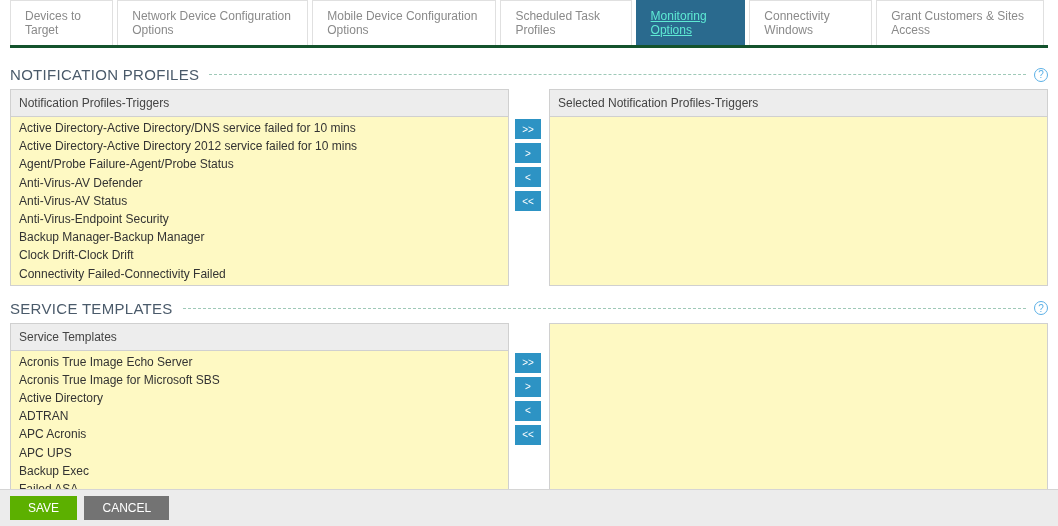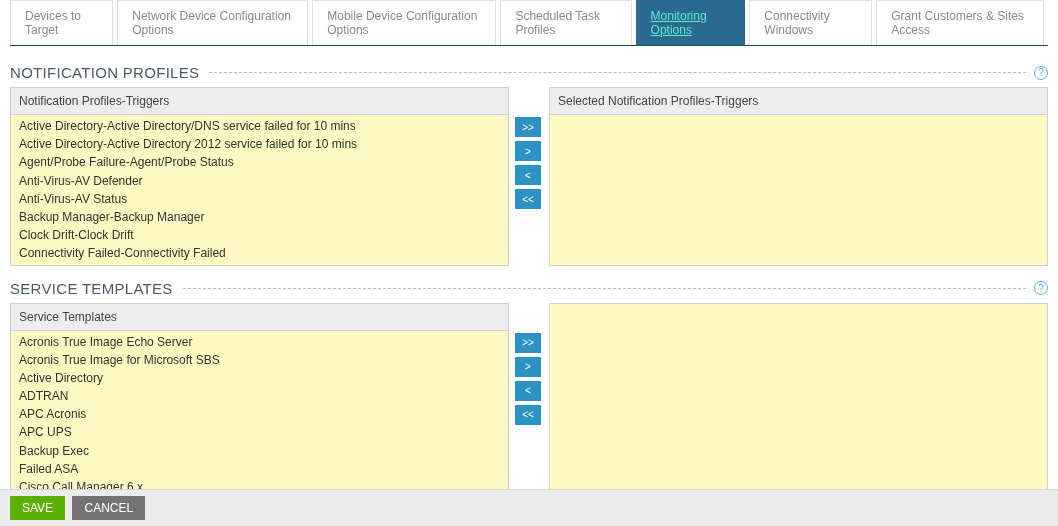--- a/index.html
+++ b/index.html
@@ -1,37 +1,37 @@
 <!DOCTYPE html>
 <html><head>
 <meta charset="utf-8">
 <style>
 * { box-sizing: border-box; margin: 0; padding: 0; }
 body { font-family: "Segoe UI", Arial, sans-serif; font-size: 12px; color: #333; background: #fff; width: 1058px; height: 526px; overflow: hidden; }
 .container { padding: 0 10px; }
-.tabs { display: flex; border-bottom: 1px solid #14532d; margin-bottom: 18px; }
+.tabs { display: flex; border-bottom: 3px solid #14532d; margin-bottom: 18px; }
 .tab { padding: 8px 14px; color: #8a8a8a; cursor: pointer; border: 1px solid #e0e0e0; border-bottom: none; margin-right: 4px; background: #fff; font-size: 12px; }
 .tab.active { background: #2a6a8e; color: #5eead4; border-color: #2a6a8e; text-decoration: underline; }
 .section { margin-bottom: 14px; }
 .section-header { display: flex; align-items: center; margin-bottom: 6px; }
 .section-title { color: #4a5a6a; font-size: 15px; font-weight: 400; letter-spacing: 0.3px; text-align: center; }
 .section-rule { flex: 1; border-bottom: 1px dashed #9fc9b8; margin-left: 10px; }
 .help-icon { width: 14px; height: 14px; border: 1px solid #5bb0e6; color: #5bb0e6; border-radius: 50%; display: inline-flex; align-items: center; justify-content: center; font-size: 10px; margin-left: 8px; cursor: pointer; }
 .dual-list { display: flex; align-items: stretch; gap: 6px; }
 .listbox { border: 1px solid #d0d0d0; background: #fef9c3; flex: 1; display: flex; flex-direction: column; min-width: 0; }
 .listbox-header { background: #ededed; padding: 6px 8px; font-size: 12px; color: #444; border-bottom: 1px solid #d0d0d0; }
 .listbox-body { flex: 1; overflow-y: scroll; overflow-x: auto; padding: 2px 0; position: relative; }
 .listbox-body.has-hscroll { overflow-x: scroll; }
 .list-item { padding: 1px 8px; cursor: pointer; white-space: nowrap; color: #333; font-size: 12px; line-height: 1.35; }
 .controls { display: flex; flex-direction: column; justify-content: flex-start; gap: 4px; padding-top: 30px; width: 28px; }
 .ctrl-btn { background: #2d93c4; color: #fff; border: none; width: 26px; height: 20px; font-size: 10px; cursor: pointer; display: flex; align-items: center; justify-content: center; }
 .np-body { height: 132px; }
 .st-body { height: 136px; }
 .footer { position: fixed; bottom: 0; left: 0; right: 0; background: #ececec; padding: 6px 10px; border-top: 1px solid #d5d5d5; width: 1058px; }
-.btn { border: none; padding: 5px 12px; color: #fff; cursor: pointer; font-size: 12px; margin-right: 4px; }
+.btn { border: none; padding: 5px 18px; color: #fff; cursor: pointer; font-size: 12px; margin-right: 4px; }
 .btn-save { background: #5cb000; }
 .btn-cancel { background: #737373; }
 
 .listbox-body::-webkit-scrollbar { width: 16px; height: 16px; }
 .listbox-body::-webkit-scrollbar-thumb { background: #c1c1c1; }
 .listbox-body::-webkit-scrollbar-track { background: #f1f1f1; }
 </style>
 </head>
 <body>
 
@@ -54,20 +54,21 @@
     </div>
     <div class="dual-list">
       <div class="listbox">
         <div class="listbox-header">Notification Profiles-Triggers</div>
         <div class="listbox-body np-body has-hscroll" id="np-items">
             <div class="list-item">Active Directory-Active Directory/DNS service failed for 10 mins</div>
             <div class="list-item">Active Directory-Active Directory 2012 service failed for 10 mins</div>
             <div class="list-item">Agent/Probe Failure-Agent/Probe Status</div>
             <div class="list-item">Anti-Virus-AV Defender</div>
             <div class="list-item">Anti-Virus-AV Status</div>
+            <div class="list-item">Anti-Virus-Endpoint Security</div>
             <div class="list-item">Backup Manager-Backup Manager</div>
             <div class="list-item">Clock Drift-Clock Drift</div>
             <div class="list-item">Connectivity Failed-Connectivity Failed</div>
           </div>
       </div>
       <div class="controls">
         <button class="ctrl-btn">&gt;&gt;</button>
         <button class="ctrl-btn">&gt;</button>
         <button class="ctrl-btn">&lt;</button>
         <button class="ctrl-btn">&lt;&lt;</button>

